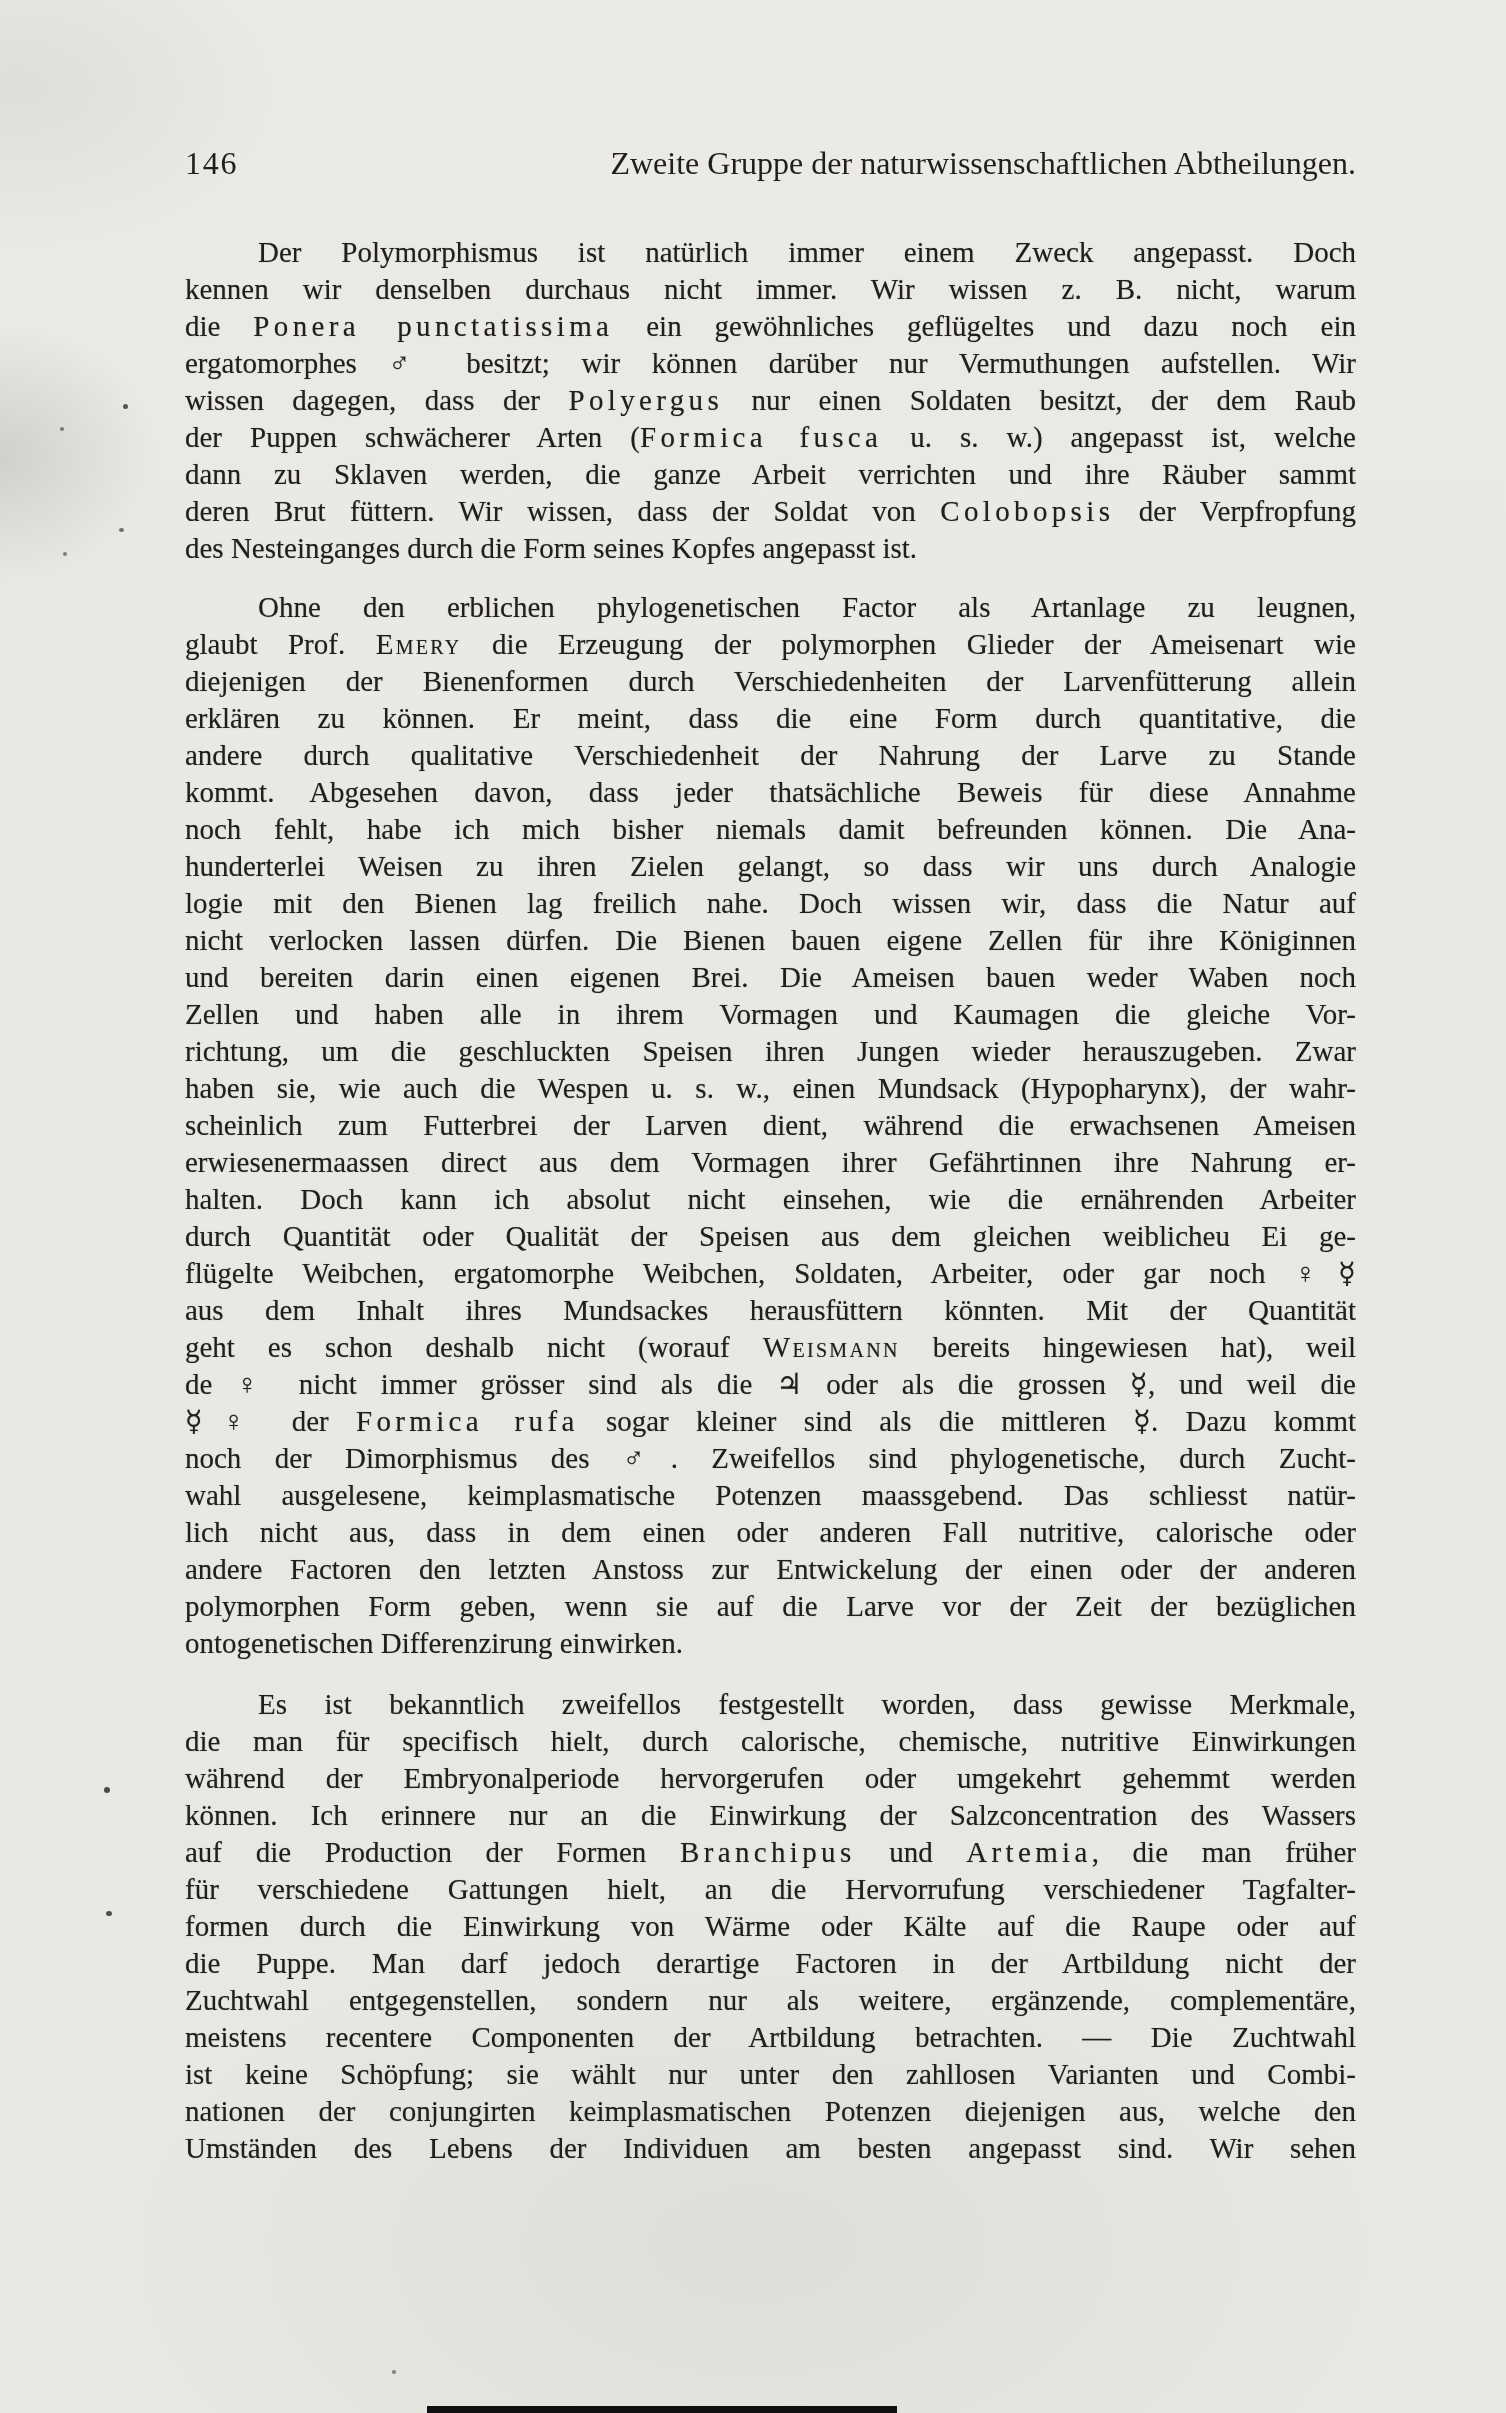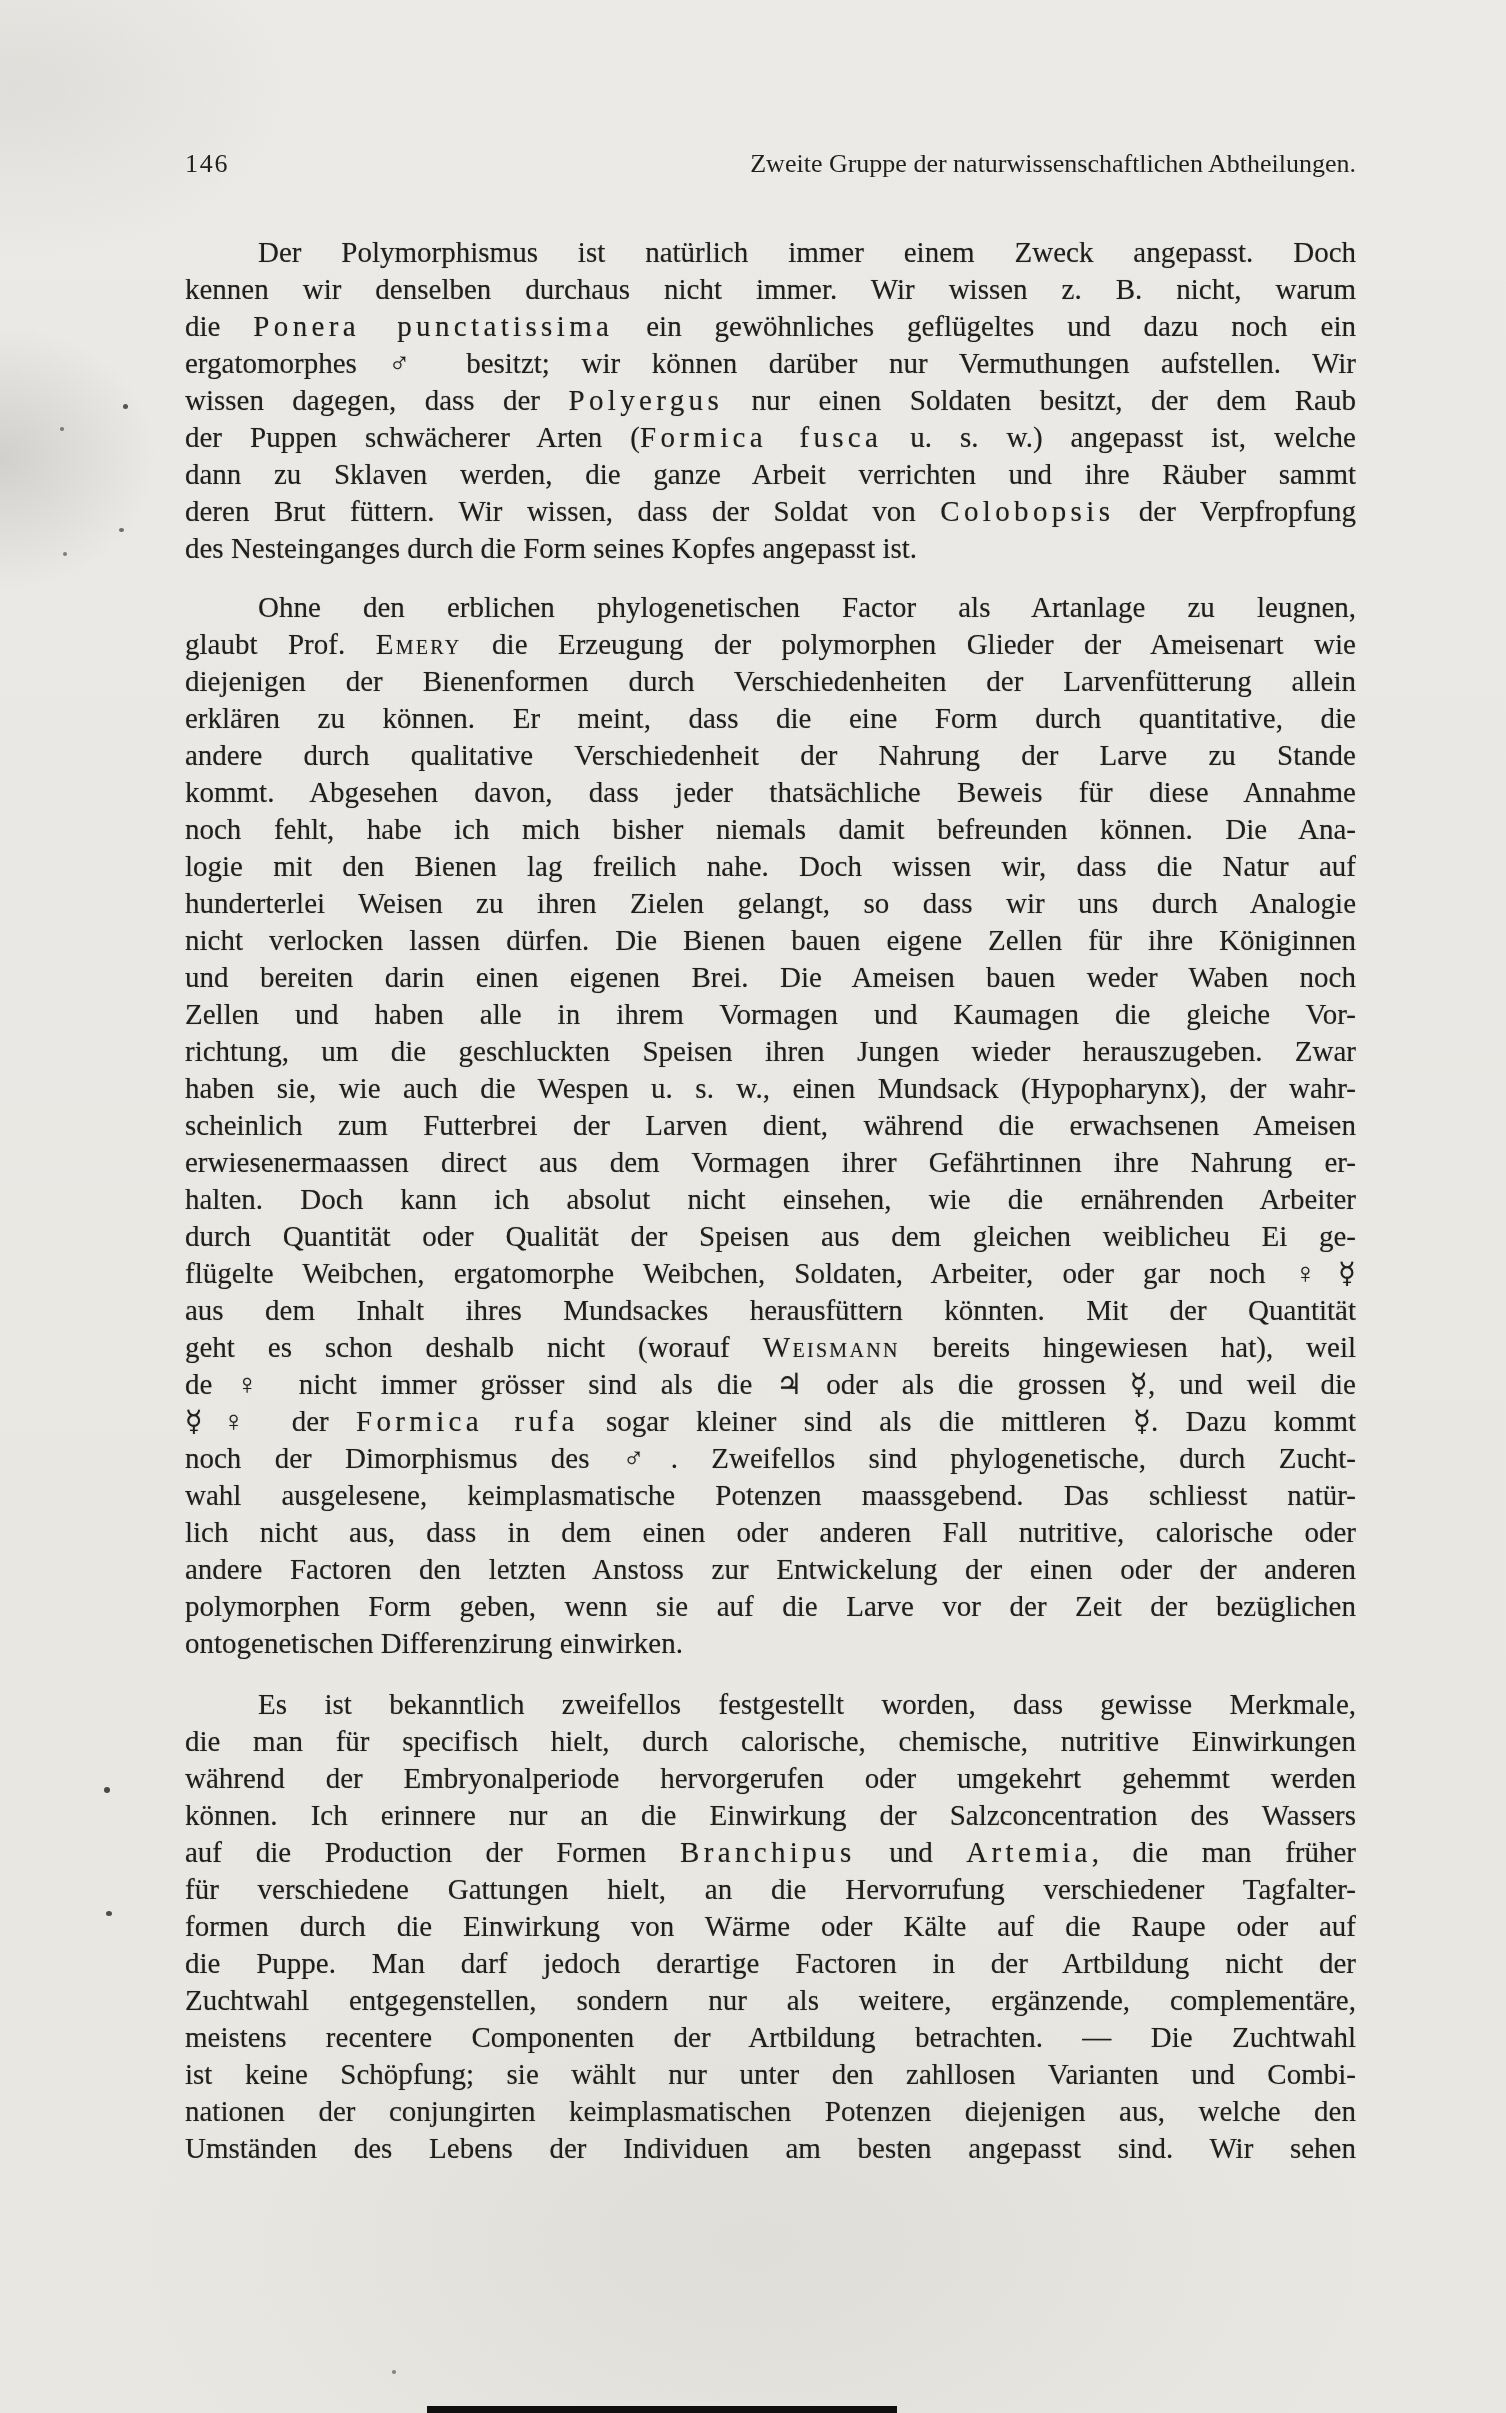--- a/index.html
+++ b/index.html
@@ -11,21 +11,21 @@
   .scan{
     position:relative;width:1506px;height:2413px;overflow:hidden;
     background:
       radial-gradient(ellipse 224px 190px at 0px 457px, rgba(120,118,114,0.22), rgba(120,118,114,0) 70%),
       radial-gradient(ellipse 362px 224px at 17px 86px, rgba(135,133,128,0.12), rgba(135,133,128,0) 75%),
       radial-gradient(ellipse 776px 431px at 50% 2243px, rgba(205,203,198,0.35), rgba(205,203,198,0) 80%),
       linear-gradient(180deg,#eceae6 0%,#e9e8e4 40%,#e8e7e2 100%);
     color:#201f1d;
   }
   .textwrap{position:absolute;left:185px;top:145px;width:1171px;}
-  .header{position:relative;height:37px;line-height:37px;font-size:26px;}
+  .header{position:relative;height:37px;line-height:37px;font-size:32px;}
   .pagenum{position:absolute;left:0;top:0;letter-spacing:1.7px;}
   .htitle{display:block;text-align:right;padding-left:26px;}
   .textblock{margin-top:52px;font-size:29px;}
   .line{
     height:37px;line-height:37px;overflow:hidden;
     text-align:justify;text-align-last:justify;
     text-shadow:0 0 0.9px rgba(32,30,28,0.45);
     white-space:normal;
   }
   .line.flush{text-align-last:left;}
@@ -67,22 +67,22 @@
           <div class="line flush">des Nesteinganges durch die Form seines Kopfes angepasst ist.</div>
         </div>
         <div class="para p2">
           <div class="line first">Ohne den erblichen phylogenetischen Factor als Artanlage zu leugnen,</div>
           <div class="line">glaubt Prof. <span class="sc">Emery</span> die Erzeugung der polymorphen Glieder der Ameisenart wie</div>
           <div class="line">diejenigen der Bienenformen durch Verschiedenheiten der Larvenfütterung allein</div>
           <div class="line">erklären zu können.  Er meint, dass die eine Form durch quantitative, die</div>
           <div class="line">andere durch qualitative Verschiedenheit der Nahrung der Larve zu Stande</div>
           <div class="line">kommt.  Abgesehen davon, dass jeder thatsächliche Beweis für diese Annahme</div>
           <div class="line">noch fehlt, habe ich mich bisher niemals damit befreunden können.  Die Ana-</div>
+          <div class="line">hunderterlei Weisen zu ihren Zielen gelangt, so dass wir uns durch Analogie</div>
           <div class="line">logie mit den Bienen lag freilich nahe.  Doch wissen wir, dass die Natur auf</div>
-          <div class="line">hunderterlei Weisen zu ihren Zielen gelangt, so dass wir uns durch Analogie</div>
           <div class="line">nicht verlocken lassen dürfen.  Die Bienen bauen eigene Zellen für ihre Königinnen</div>
           <div class="line">und bereiten darin einen eigenen Brei.  Die Ameisen bauen weder Waben noch</div>
           <div class="line">Zellen und haben alle in ihrem Vormagen und Kaumagen die gleiche Vor-</div>
           <div class="line">richtung, um die geschluckten Speisen ihren Jungen wieder herauszugeben.  Zwar</div>
           <div class="line">haben sie, wie auch die Wespen u. s. w., einen Mundsack (Hypopharynx), der wahr-</div>
           <div class="line">scheinlich zum Futterbrei der Larven dient, während die erwachsenen Ameisen</div>
           <div class="line">erwiesenermaassen direct aus dem Vormagen ihrer Gefährtinnen ihre Nahrung er-</div>
           <div class="line">halten.  Doch kann ich absolut nicht einsehen, wie die ernährenden Arbeiter</div>
           <div class="line">durch Quantität oder Qualität der Speisen aus dem gleichen weiblicheu Ei ge-</div>
           <div class="line">flügelte Weibchen, ergatomorphe Weibchen, Soldaten, Arbeiter, oder gar noch ♀☿</div>

